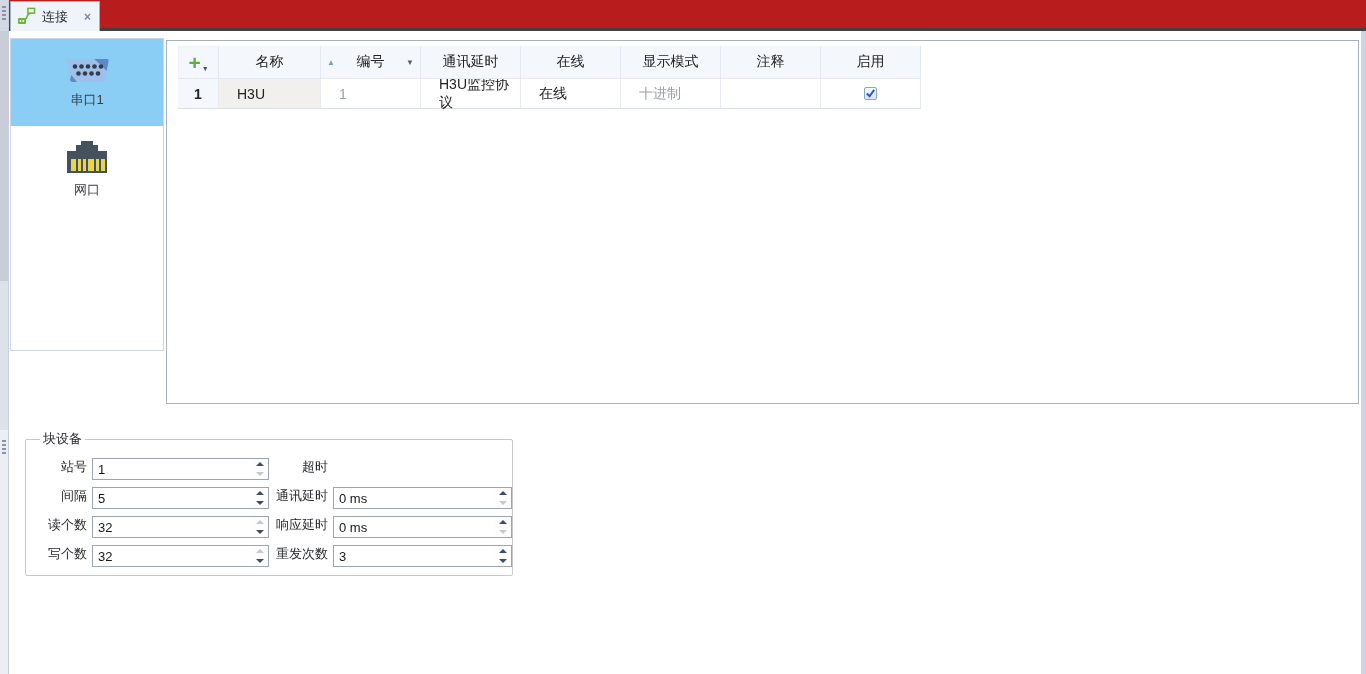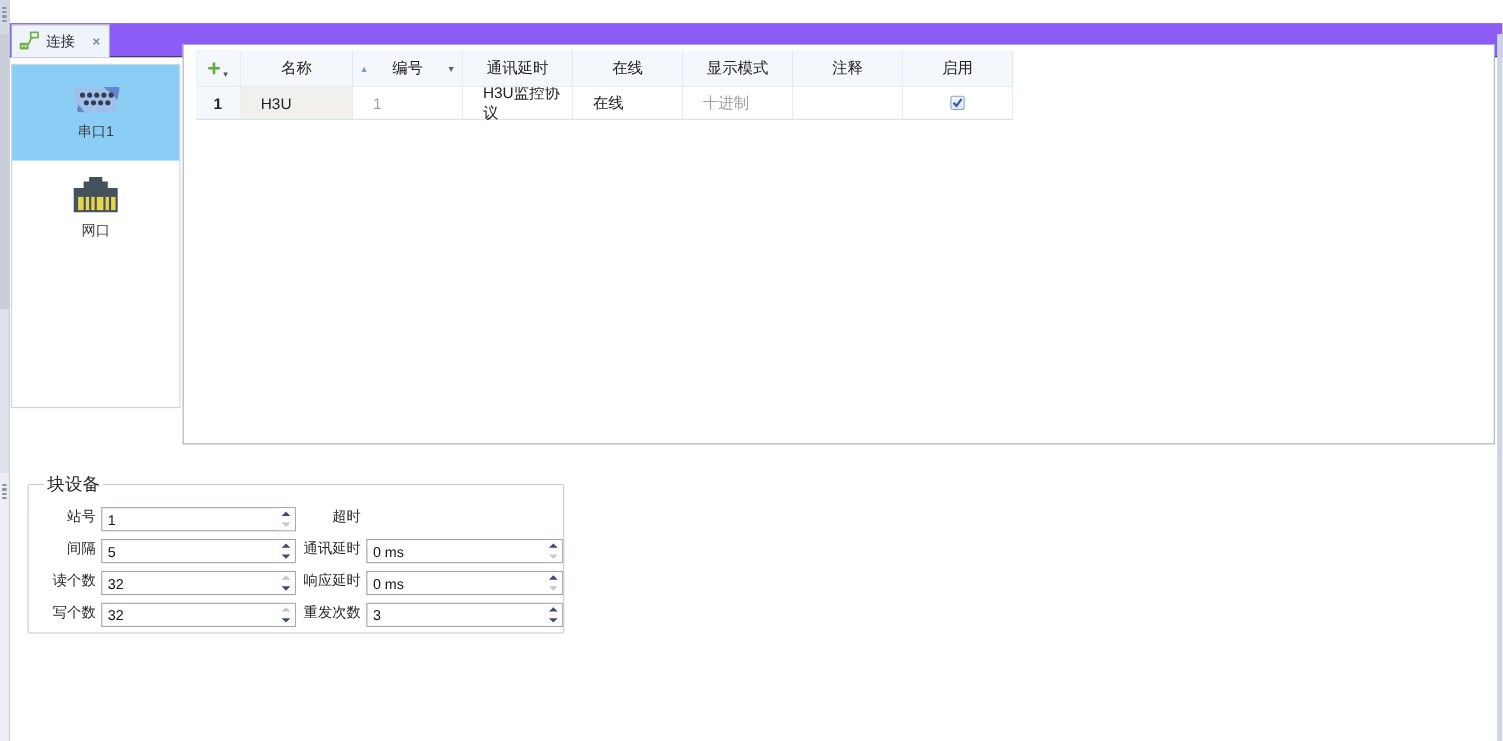--- a/index.html
+++ b/index.html
@@ -15,30 +15,30 @@
   .left-strip .seg-low { position:absolute; top:430px; left:0; right:0; bottom:0; background:#eceef3; }
   .grip { position:absolute; left:2px; width:4px; height:14px;
     background:repeating-linear-gradient(#8b93a6 0 2px, transparent 2px 4px); }
   .grip.g1 { top:6px; } .grip.g2 { top:440px; }
 
   
   .right-strip { position:absolute; right:0; top:31px; width:5px; bottom:0; background:#ccd4e6; }
 
   
   .tabbar { position:absolute; left:9px; right:0; top:0; height:31px;
-    background:#8b5cf6; border-bottom:1px solid #404040;margin-top:21px; }
+    background:#b91c1c; border-bottom:3px solid #404040; }
   .tab { position:absolute; left:1px; top:1px; width:90px; height:30px;
     background:#eff3fa; border:1px solid #a7b0c3; border-bottom:none;
     display:flex; align-items:center; padding:0 6px; gap:6px; }
   .tab-label { font-size:13px; color:#2b2e33; flex:1; }
   .tab-close { font-size:12px; color:#7c89a0; font-weight:bold; cursor:default; padding:0 2px; }
 
   
   .sidebar { position:absolute; left:10px; top:38px; width:154px; height:313px;
-    background:#fff; border:1px solid #ccd5e7;margin-top:20px; }
+    background:#fff; border:1px solid #ccd5e7; }
   .side-item { width:100%; height:87px; display:flex; flex-direction:column;
     align-items:center; justify-content:center; gap:7px; }
   .side-item.selected { background:#8bcef5; }
   .side-label { font-size:13px; color:#3a3d42; }
 
   
   .table-panel { position:absolute; left:166px; top:40px; width:1193px; height:364px;
     background:#fff; border:1px solid #a9afbb; }
   .grid-table { position:absolute; left:11px; top:5px; width:743px; font-size:14px; color:#222; }
   .tr { display:grid; grid-template-columns:41px 102px 100px 100px 100px 100px 100px 100px; }
@@ -59,21 +59,21 @@
 
   
   .checkbox { width:13px; height:13px; border:1px solid #8aa3c8; border-radius:2px;
     background:linear-gradient(#f4f8fd,#dbe6f5); display:flex; align-items:center; justify-content:center; }
   .checkbox svg { display:block; }
 
   
   .bottom-area { position:absolute; left:10px; top:412px; right:5px; bottom:0; background:#fff; }
   fieldset.block { position:absolute; left:15px; top:18px; width:486px; height:146px;
     border:1px solid #c9c9c9; border-radius:2px; padding:10px 0 0 8px; }
-  fieldset.block legend { font-size:16px; color:#26282c; margin-left:6px; padding:0 3px; }
+  fieldset.block legend { font-size:13px; color:#26282c; margin-left:6px; padding:0 3px; }
   .form-row { display:flex; align-items:flex-start; height:22px; margin-bottom:7px; }
   .flabel { font-size:13px; color:#26282c; text-align:right; }
   .flabel.l1 { width:58px; padding-right:5px; }
   .flabel.l2 { width:64px; padding-right:5px; }
   .spin { position:relative; height:22px; }
   .spin.w1 { width:177px; } .spin.w2 { width:179px; }
   .spin input { width:100%; height:100%; border:1px solid #9ba3b5; padding:0 18px 0 5px;
     font-size:13px; color:#14161a; font-family:inherit; background:#fff; outline:none; }
   .spinner { position:absolute; right:1px; top:1px; bottom:1px; width:16px;
     display:flex; flex-direction:column; background:#fdfdfe; }

